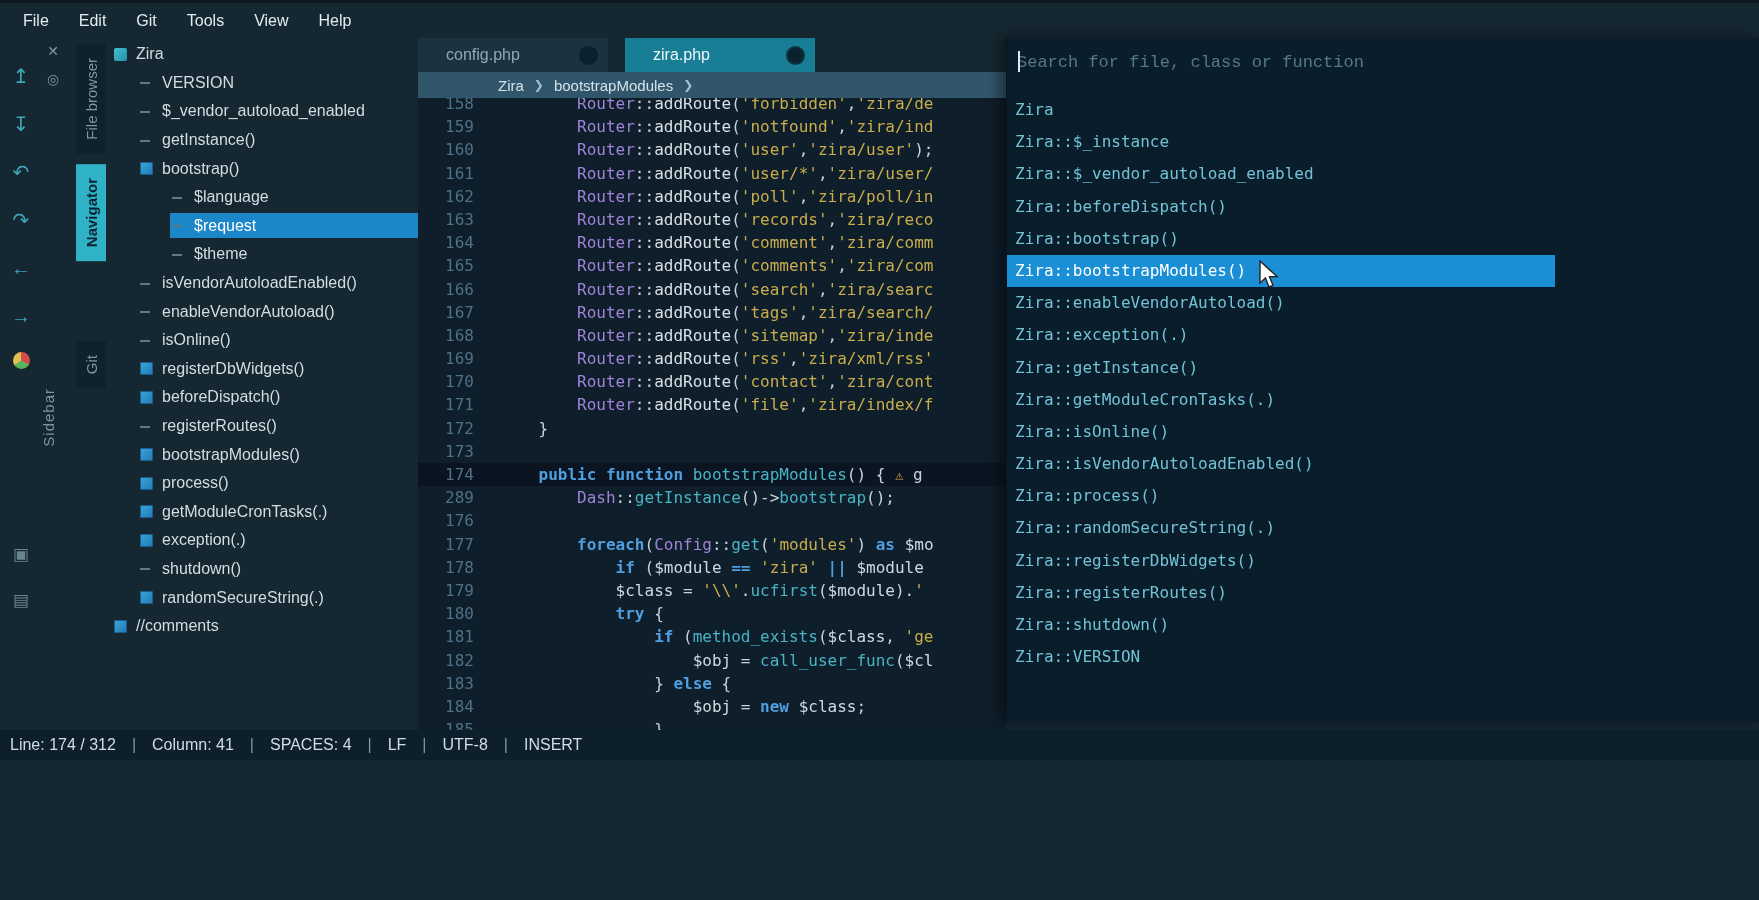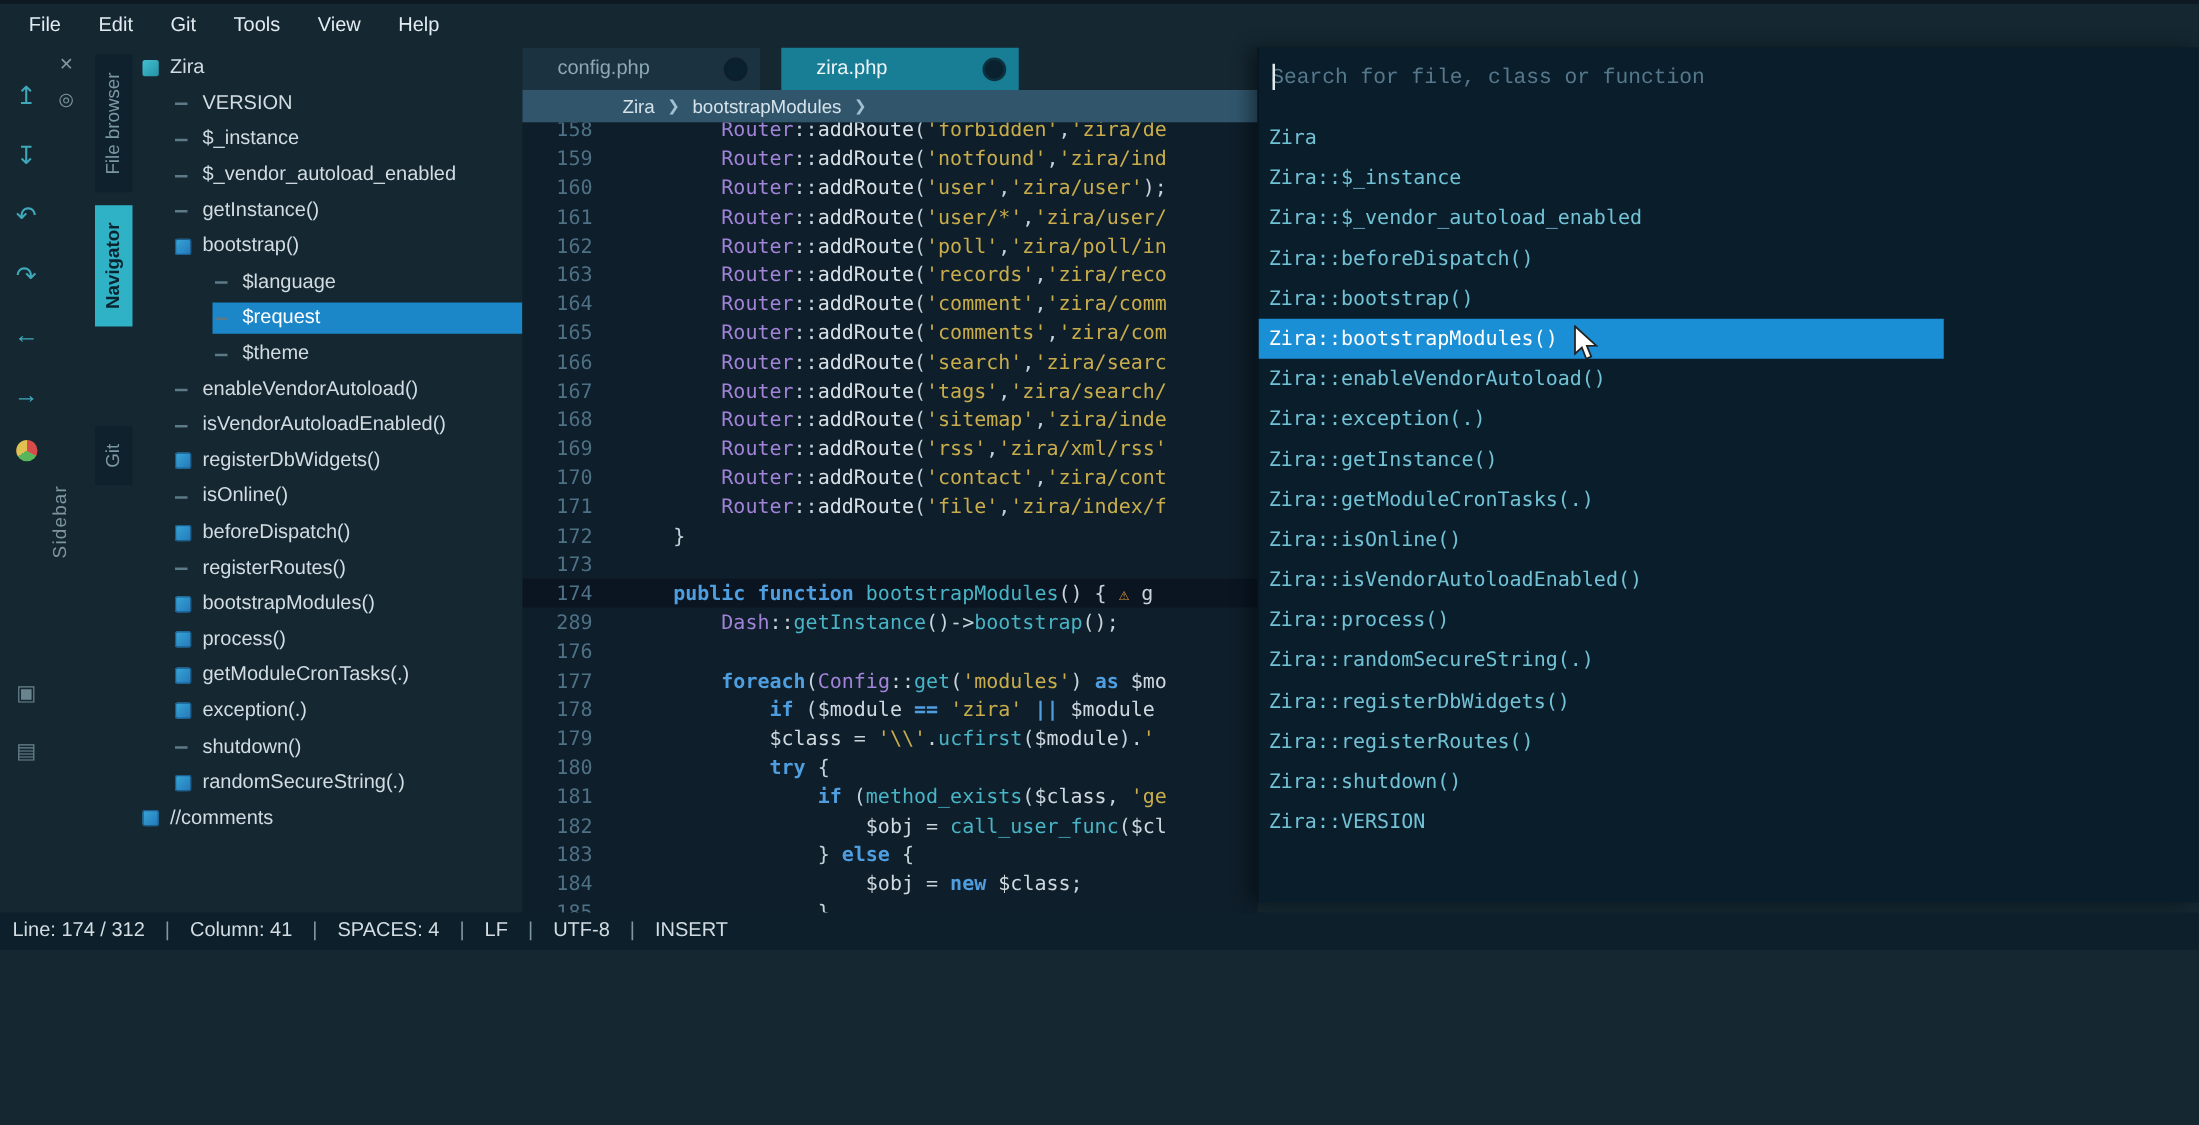--- a/index.html
+++ b/index.html
@@ -146,27 +146,20 @@
         <span class="t-indent1"></span>
         <span class="row-body">
           <span class="tree-icon dash"></span>
           <span class="tree-label">VERSION</span>
         </span>
       </div>
       <div class="tree-row">
         <span class="t-indent1"></span>
         <span class="row-body">
           <span class="tree-icon dash"></span>
-          <span class="tree-label">$_instance</span>
-        </span>
-      </div>
-      <div class="tree-row">
-        <span class="t-indent1"></span>
-        <span class="row-body">
-          <span class="tree-icon dash"></span>
           <span class="tree-label">$_vendor_autoload_enabled</span>
         </span>
       </div>
       <div class="tree-row">
         <span class="t-indent1"></span>
         <span class="row-body">
           <span class="tree-icon dash"></span>
           <span class="tree-label">getInstance()</span>
         </span>
       </div>
@@ -195,42 +188,42 @@
         <span class="t-indent2"></span>
         <span class="row-body">
           <span class="tree-icon dash"></span>
           <span class="tree-label">$theme</span>
         </span>
       </div>
       <div class="tree-row">
         <span class="t-indent1"></span>
         <span class="row-body">
           <span class="tree-icon dash"></span>
+          <span class="tree-label">isVendorAutoloadEnabled()</span>
+        </span>
+      </div>
+      <div class="tree-row">
+        <span class="t-indent1"></span>
+        <span class="row-body">
+          <span class="tree-icon dash"></span>
           <span class="tree-label">enableVendorAutoload()</span>
         </span>
       </div>
       <div class="tree-row">
         <span class="t-indent1"></span>
         <span class="row-body">
           <span class="tree-icon dash"></span>
-          <span class="tree-label">isVendorAutoloadEnabled()</span>
+          <span class="tree-label">isOnline()</span>
         </span>
       </div>
       <div class="tree-row">
         <span class="t-indent1"></span>
         <span class="row-body">
           <span class="tree-icon method"></span>
           <span class="tree-label">registerDbWidgets()</span>
-        </span>
-      </div>
-      <div class="tree-row">
-        <span class="t-indent1"></span>
-        <span class="row-body">
-          <span class="tree-icon dash"></span>
-          <span class="tree-label">isOnline()</span>
         </span>
       </div>
       <div class="tree-row">
         <span class="t-indent1"></span>
         <span class="row-body">
           <span class="tree-icon method"></span>
           <span class="tree-label">beforeDispatch()</span>
         </span>
       </div>
       <div class="tree-row">

